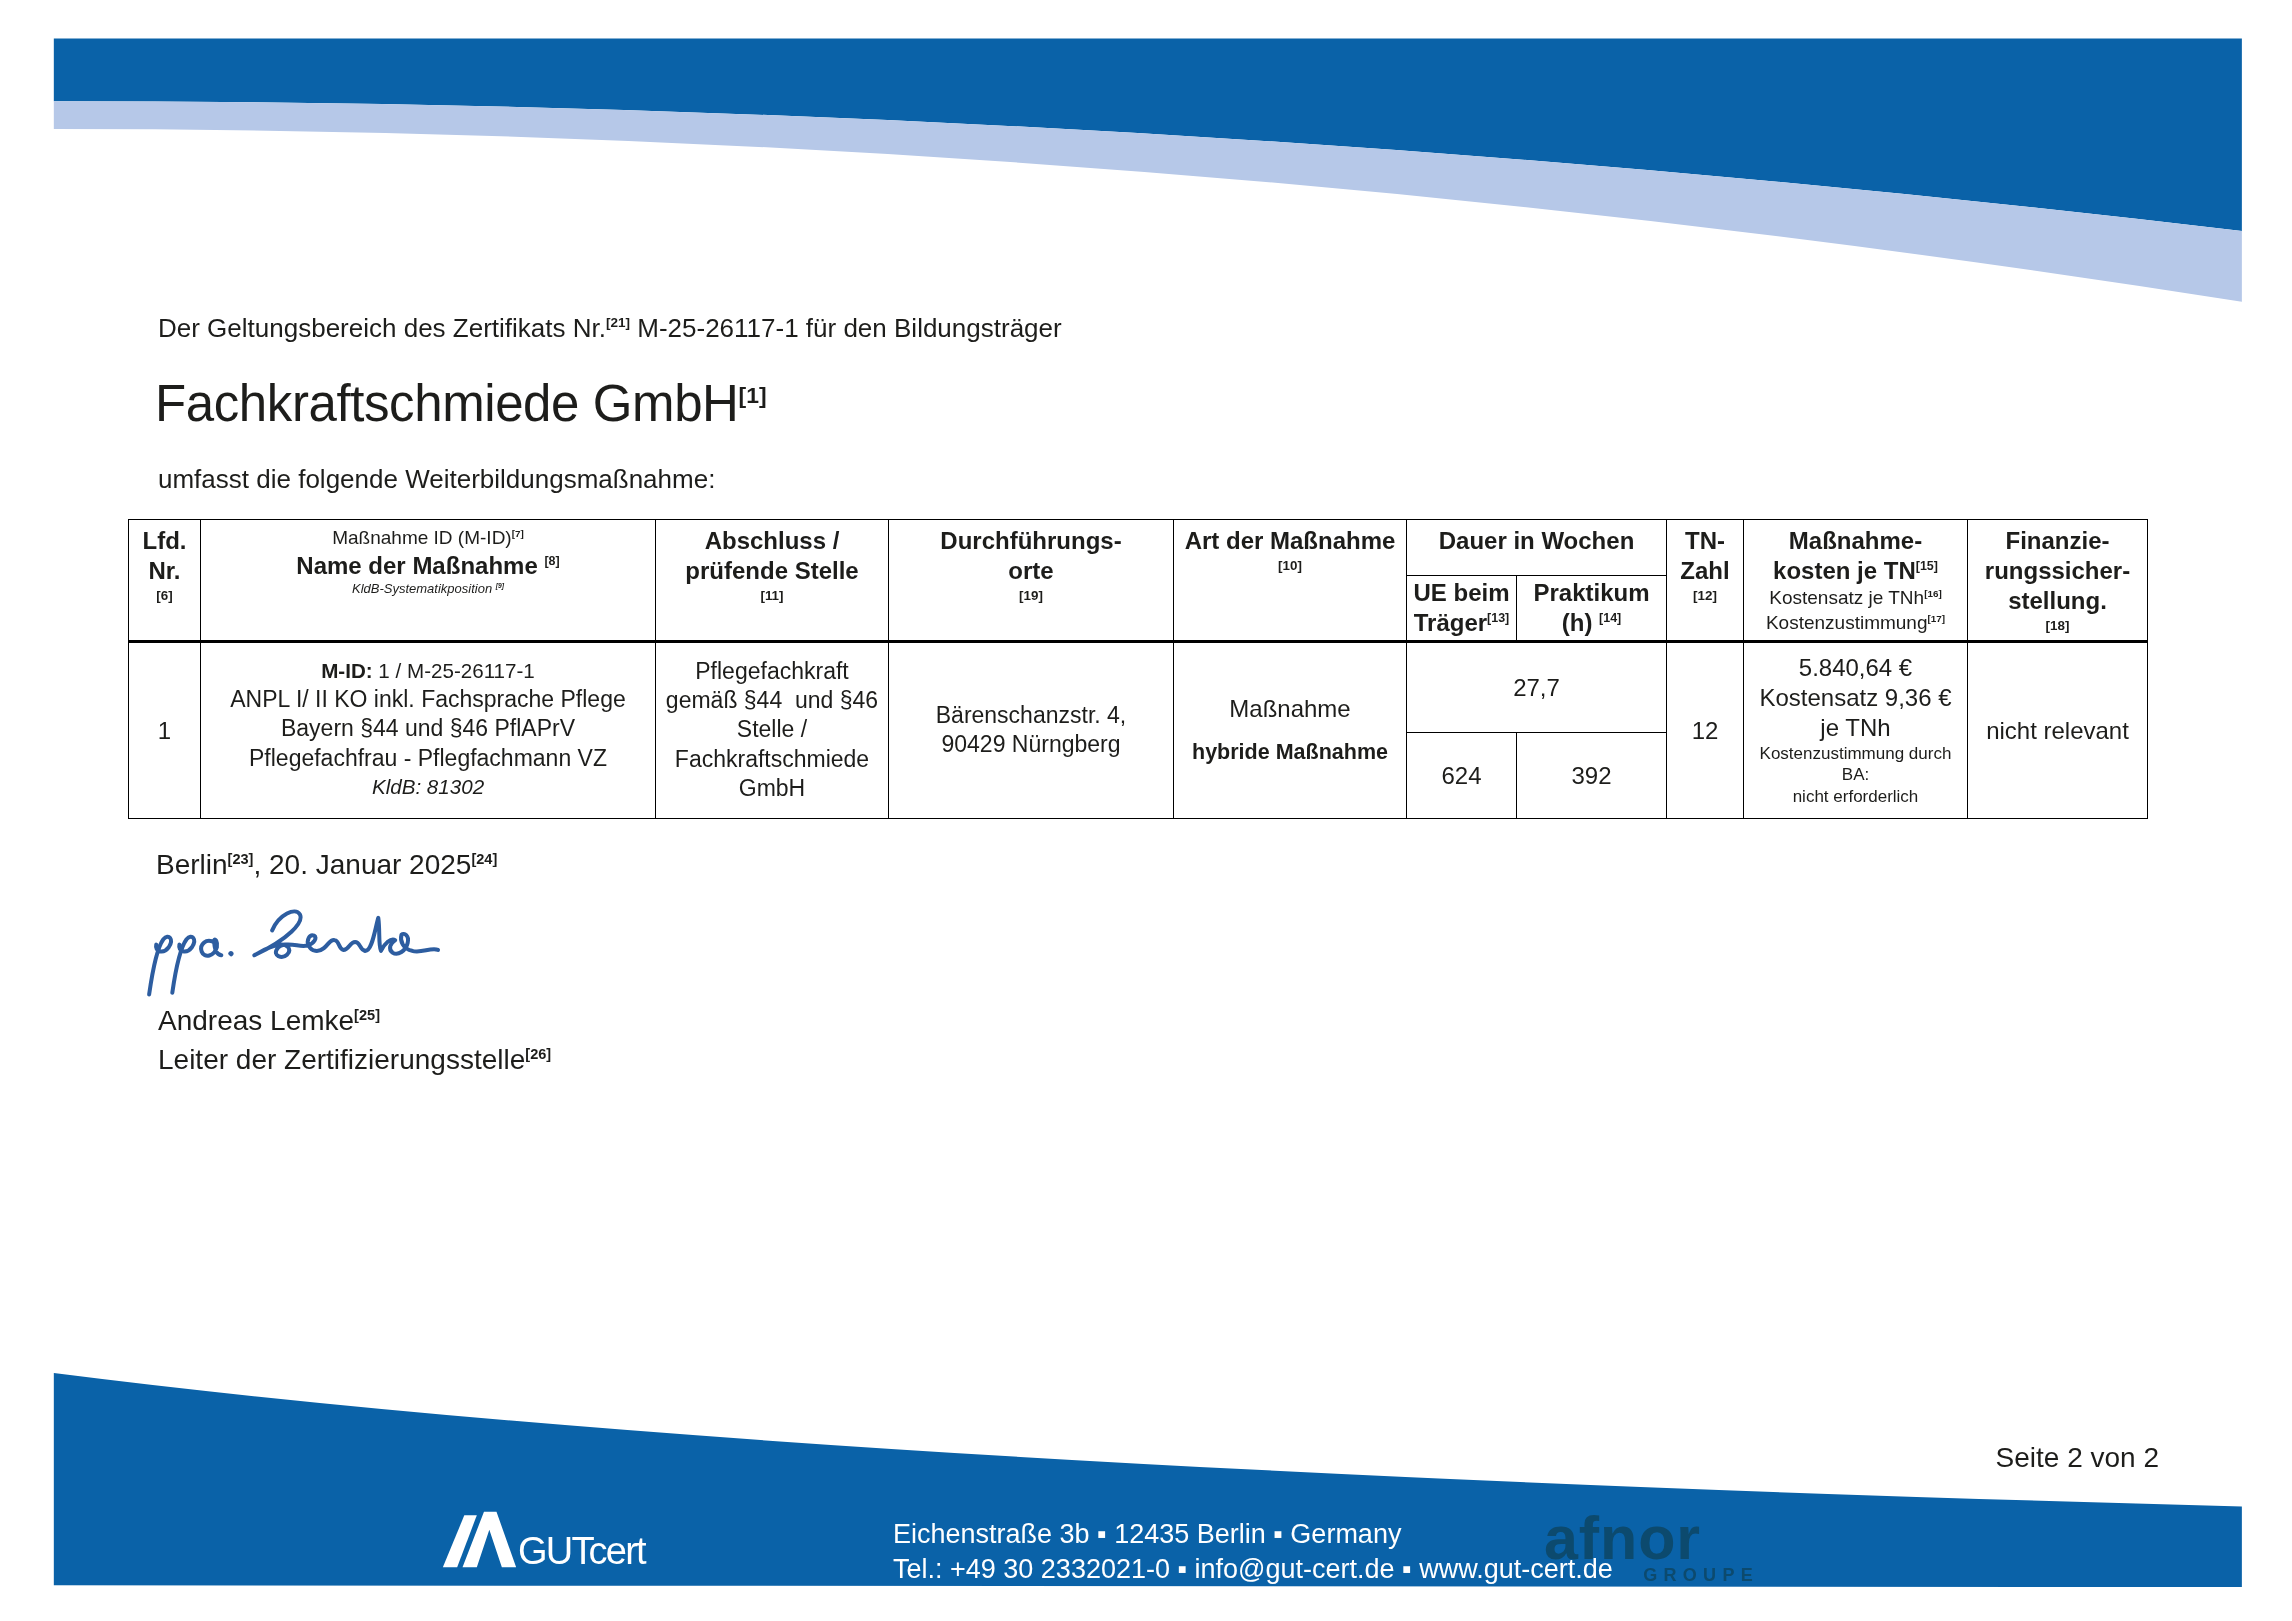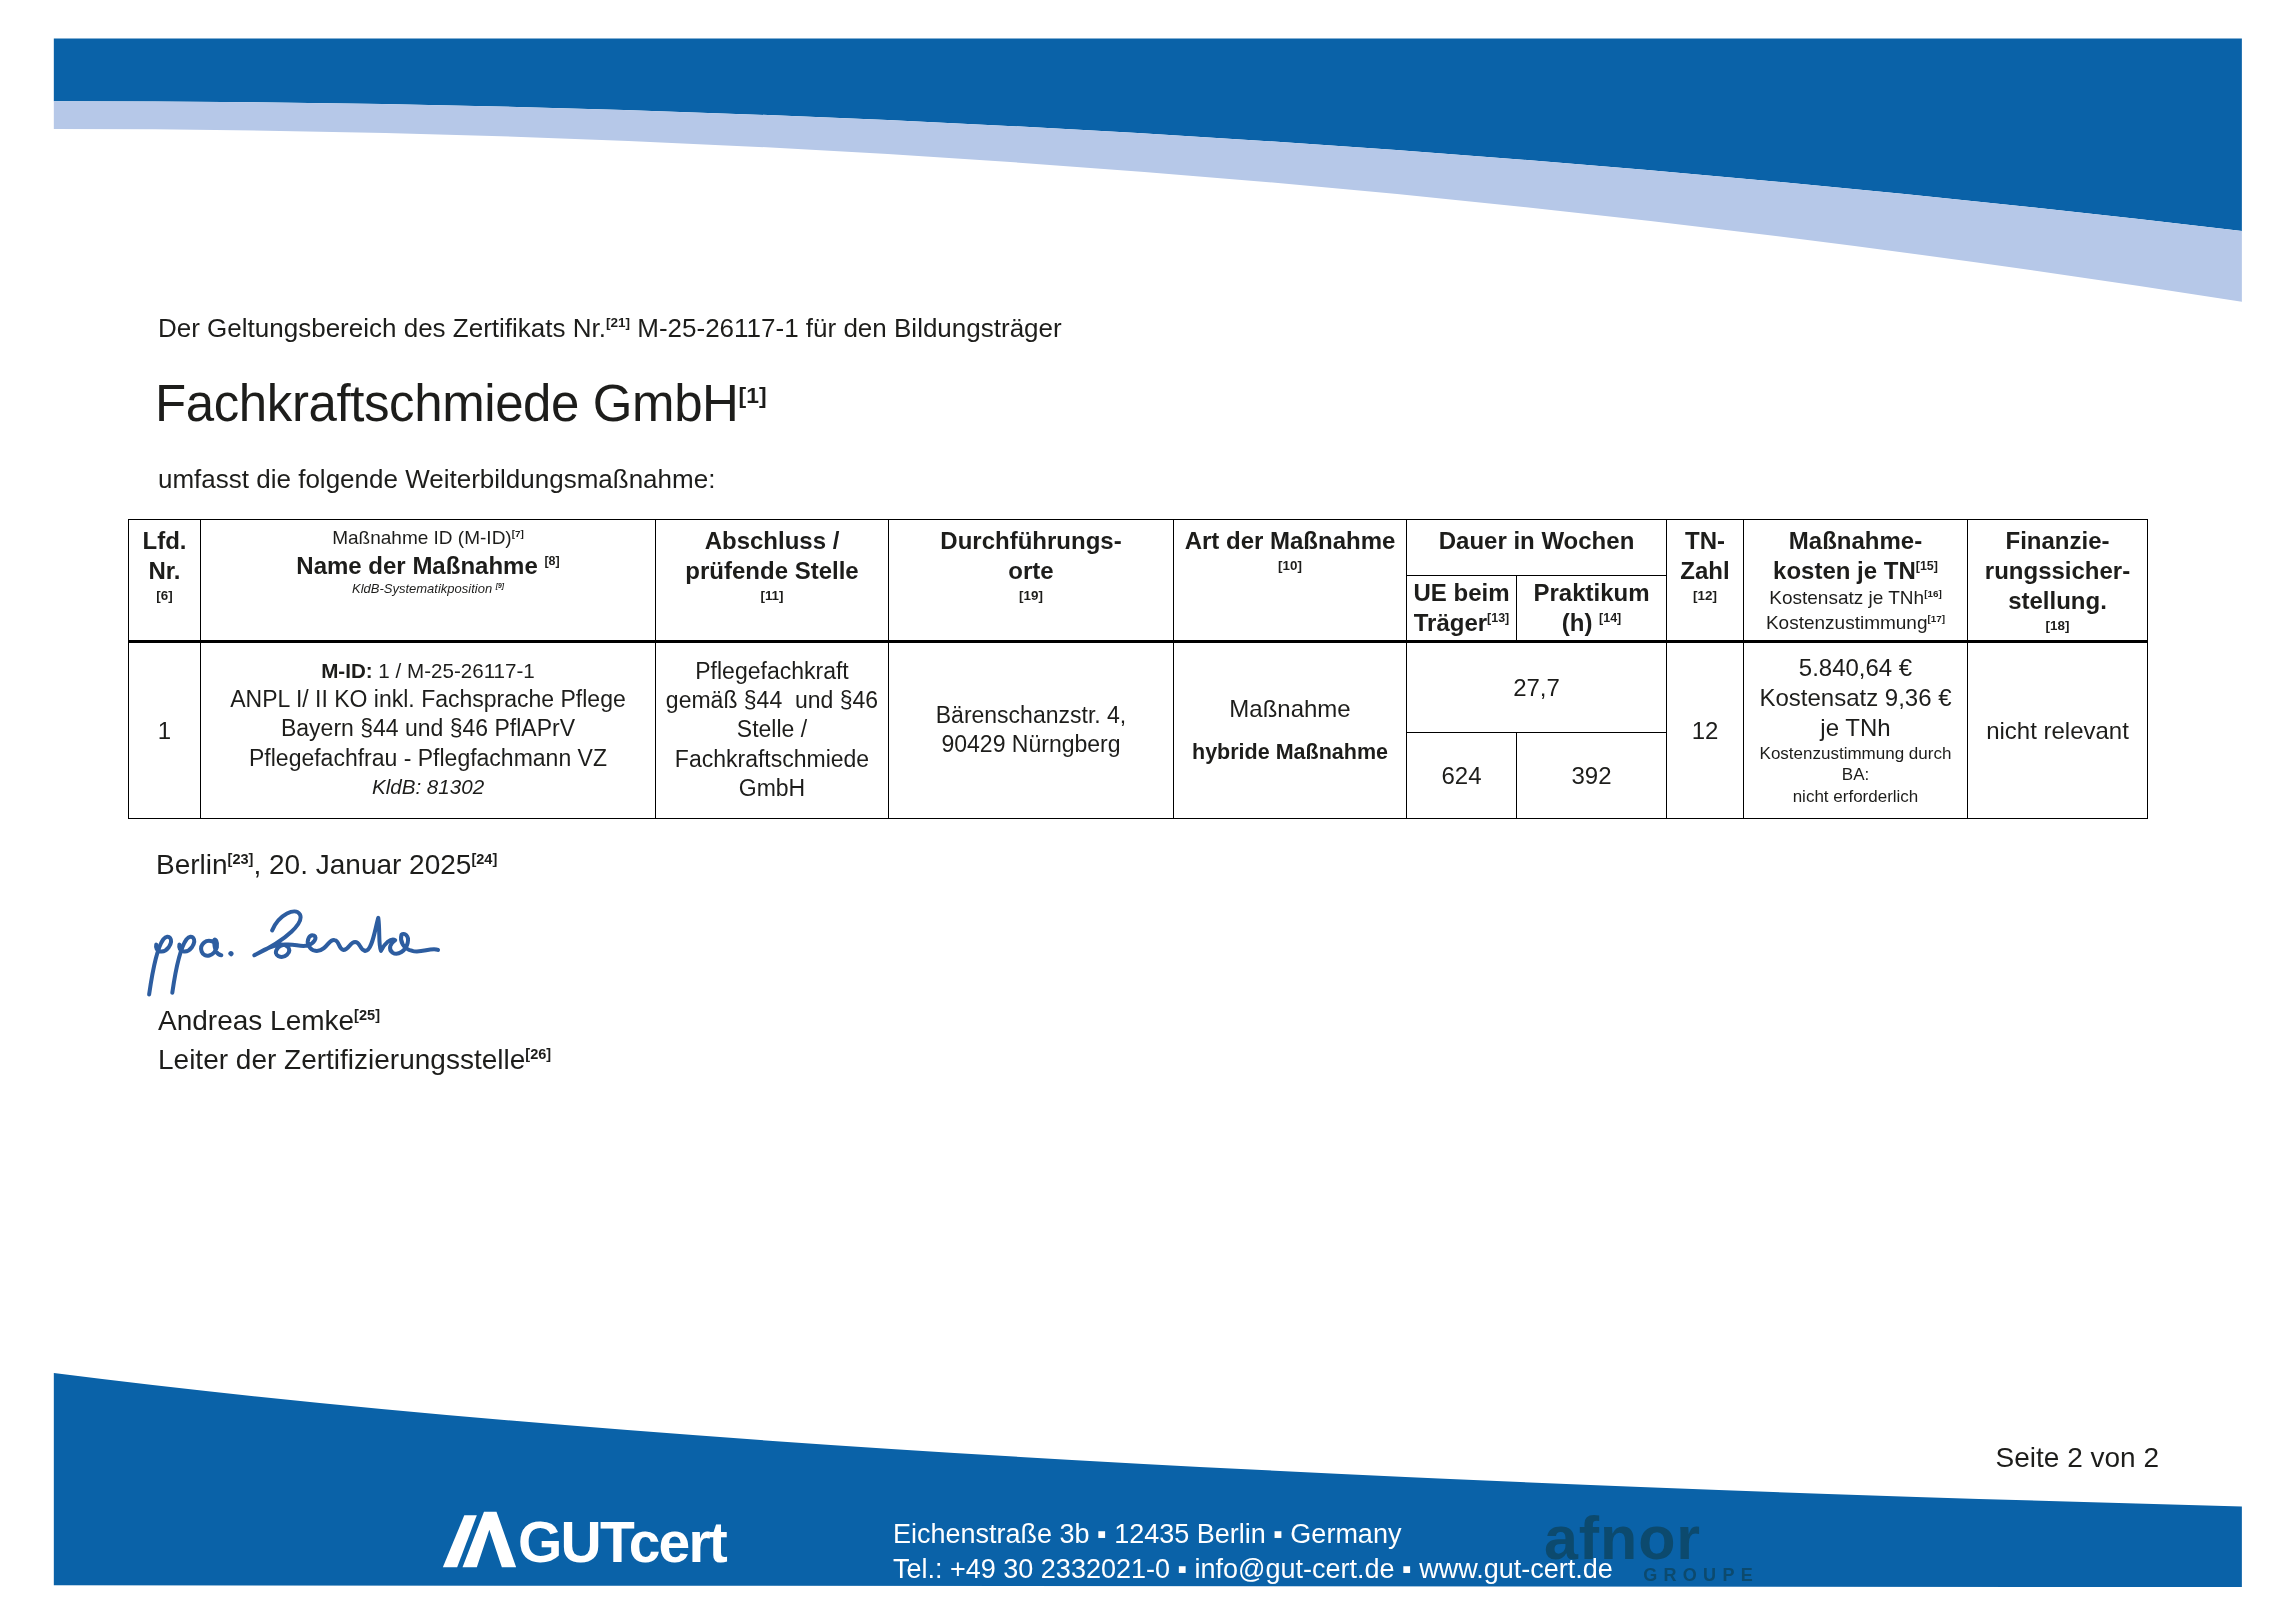--- a/index.html
+++ b/index.html
@@ -29,21 +29,21 @@
   .art-gap{height:14.3px;}
   .art-sub{font-size:21.5px;font-weight:700;}
   .k-l{font-size:24px;line-height:1.25;white-space:pre-wrap;}
   .k-s{font-size:17px;line-height:1.25;}
   .dateline{position:absolute;left:156px;top:849px;font-size:28px;}
   .signature{position:absolute;left:138px;top:900px;}
   .signer{position:absolute;left:158px;top:1001px;font-size:28px;line-height:39px;}
   .pagenum{position:absolute;right:134px;top:1442px;font-size:28px;}
 
   .f-logo{position:absolute;left:441px;top:1510px;display:flex;align-items:flex-end;color:#fff;}
-  .f-logo .word{font-size:57px;font-weight:700;letter-spacing:-1.8px;line-height:0.95;}
+  .f-logo .word{font-size:38px;font-weight:400;letter-spacing:-1.8px;line-height:0.95;}
   .f-addr{position:absolute;left:846px;top:1517px;color:#fff;font-size:27px;line-height:35px;margin-left:47px;}
   .afnor{position:absolute;left:1544px;top:1508px;color:#0c4a6e;width:224px;}
   .afnor .word{font-size:61px;font-weight:700;letter-spacing:0.9px;line-height:1;}
   .afnor .sub{font-size:18px;font-weight:700;letter-spacing:6.3px;text-align:right;padding-right:9px;margin-top:-3.6px;}
 </style>
 </head>
 <body>
 
 <div class="page">
 

